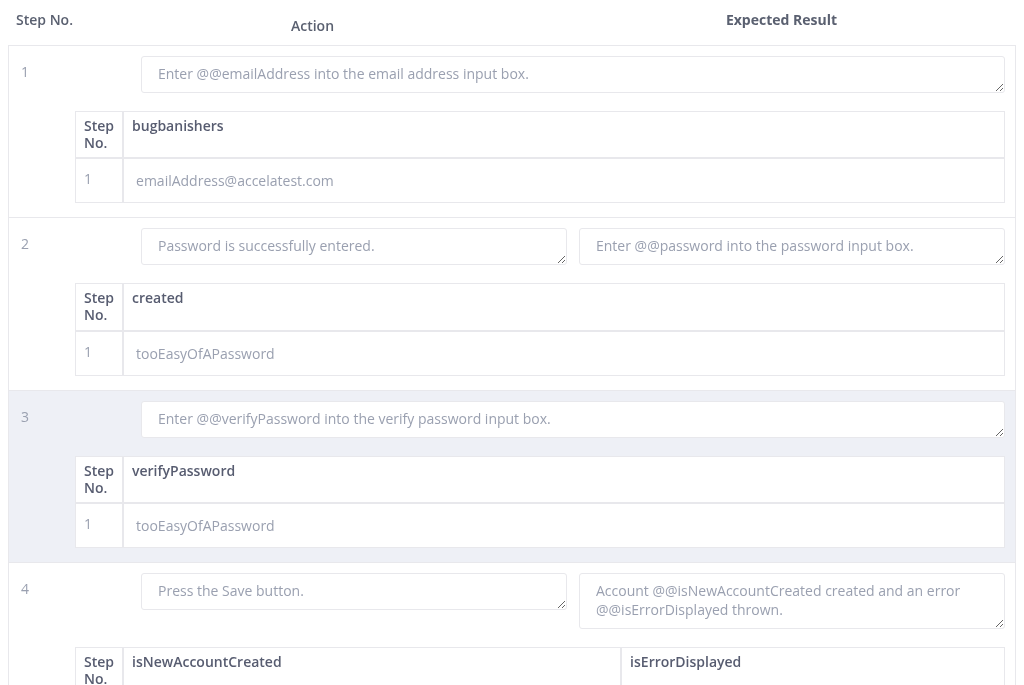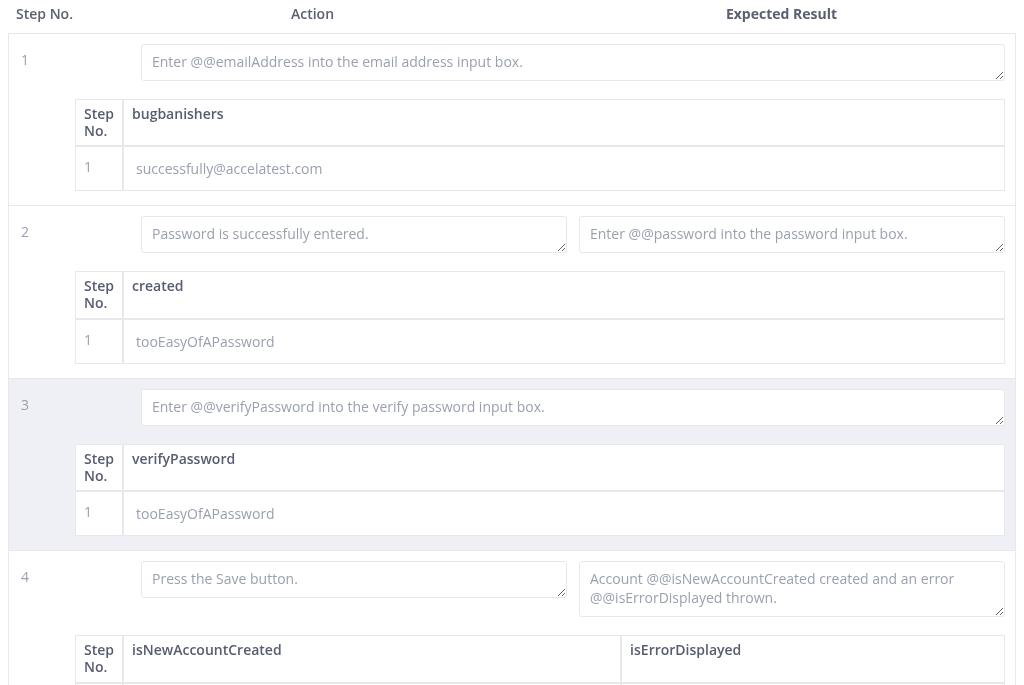--- a/index.html
+++ b/index.html
@@ -24,20 +24,21 @@
     width: 70px;
     padding-left: 8px;
     font-weight: 600;
     color: #5a6070;
   }
   .header-action {
     flex: 1;
     text-align: center;
     font-weight: 600;
     color: #5a6070;
+    margin-top: 12px;
   }
   .header-expected {
     flex: 1;
     text-align: center;
     font-weight: 700;
     color: #5a6070;
   }
   .step {
     border: 1px solid #e8e8ec;
     border-top: none;
@@ -58,21 +59,21 @@
     font-size: 14px;
   }
   .ta {
     width: 100%;
     border: 1px solid #e8e8ec;
     border-radius: 3px;
     background: #fff;
     color: #9aa0b0;
     font-family: inherit;
     font-size: 14px;
-    padding: 8px 10px;
+    padding: 8px 16px;
     resize: both;
     min-height: 34px;
     line-height: 1.35;
   }
   .ta-cell { flex: 1; }
 
   .inner-table {
     margin: 14px 0 0 56px;
     border-collapse: separate;
     border-spacing: 0;
@@ -129,21 +130,21 @@
         <table class="inner-table">
           <thead>
             <tr>
               <th class="col-stepno" style="white-space: normal;">Step No.</th>
               <th>bugbanishers</th>
             </tr>
           </thead>
           <tbody>
             <tr>
               <td class="numcell col-stepno">1</td>
-              <td class="valcell">successfully@accelatest.com</td>
+              <td class="valcell">emailAddress@accelatest.com</td>
             </tr>
           </tbody>
         </table>
       </div>
       <div class="step">
         <div class="step-row">
           <div class="step-num">2</div>
           <div class="ta-cell"><textarea class="ta" rows="1" style="">Password is successfully entered.</textarea></div>
           <div class="ta-cell"><textarea class="ta" rows="1" style="">Enter @@password into the password input box.</textarea></div>
         </div>

